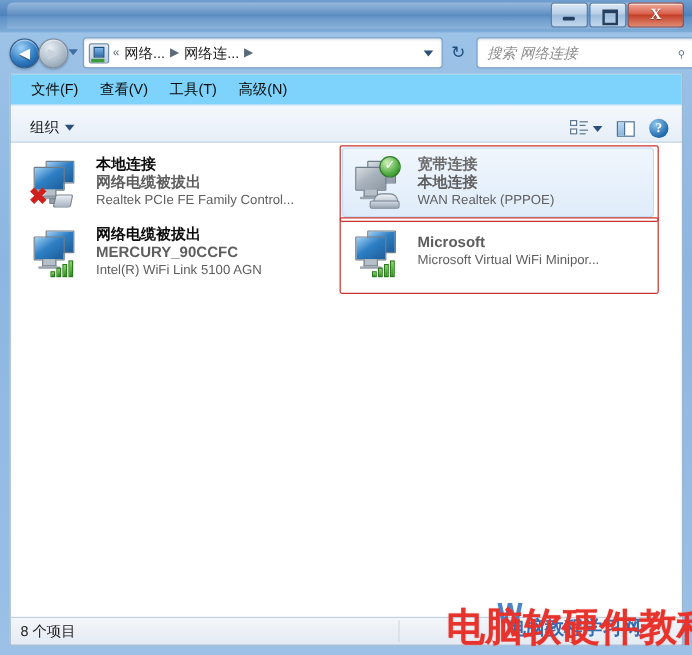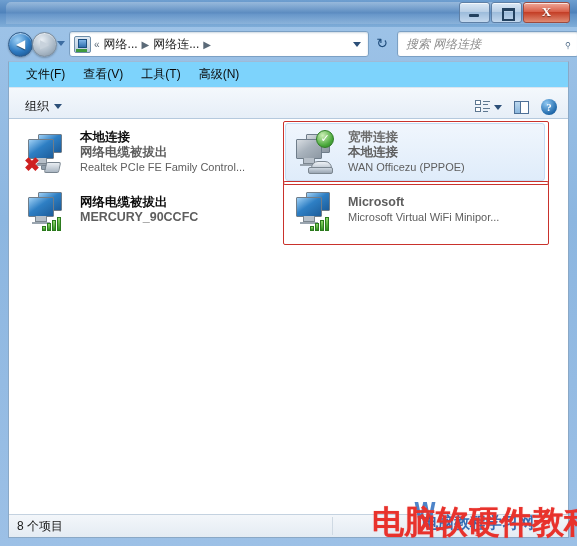--- a/index.html
+++ b/index.html
@@ -318,21 +318,21 @@
             </div>
           <div class="modem">
               <div class="top"></div>
               <div class="bot"></div>
             </div>
           <div class="greencheck">✓</div>
         </div>
         <div class="tiletext">
           <div class="t-name">宽带连接</div>
           <div class="t-status">本地连接</div>
-          <div class="t-device">WAN Officezu (PPPOE)</div>
+          <div class="t-device">WAN Realtek (PPPOE)</div>
         </div>
       </div>
 
       <div class="tile" style="left:8px;top:62px;">
         <div class="tileicon">
           <div class="mon backm">
               <div class="scr"></div>
             </div>
           <div class="mon frontm">
               <div class="scr"></div>
@@ -342,20 +342,21 @@
           <div class="bars">
               <s></s>
               <s></s>
               <s></s>
               <s></s>
             </div>
         </div>
         <div class="tiletext">
           <div class="t-name">网络电缆被拔出</div>
           <div class="t-status">MERCURY_90CCFC</div>
+          <div class="t-device">Intel(R) WiFi Link 5100 AGN</div>
         </div>
       </div>
 
       <div class="tile" style="left:276px;top:62px;">
         <div class="tileicon">
           <div class="mon backm">
               <div class="scr"></div>
             </div>
           <div class="mon frontm">
               <div class="scr"></div>

